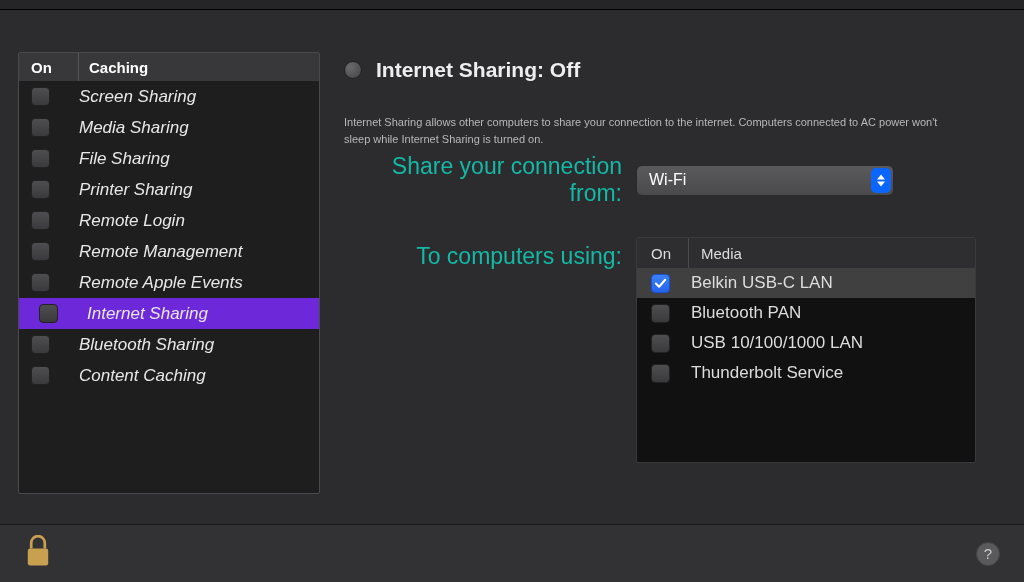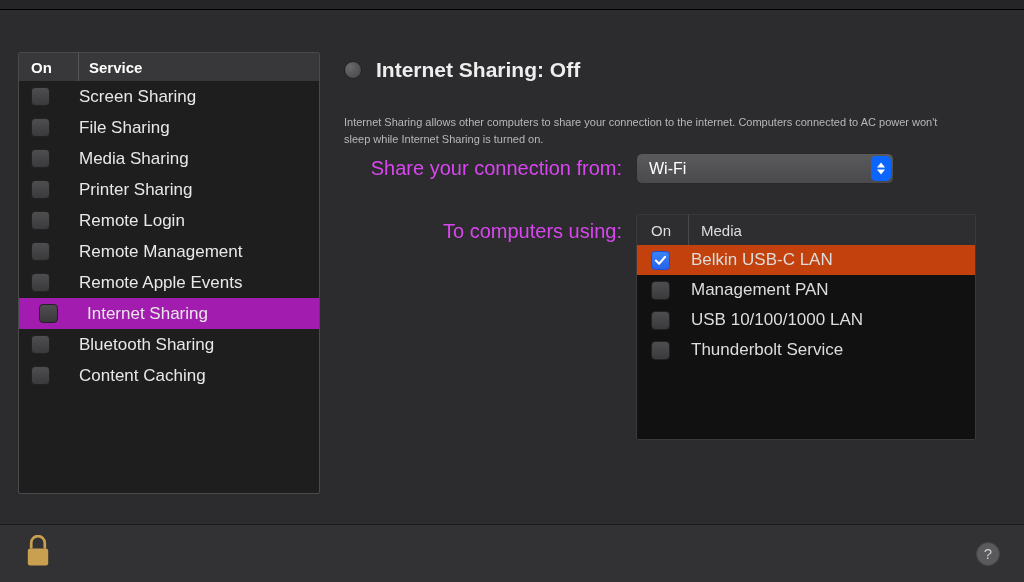--- a/index.html
+++ b/index.html
@@ -50,23 +50,24 @@
     .services-header .col-service {
       padding-left: 10px;
     }
     .service-row {
       display: flex;
       align-items: center;
       height: 31px;
       padding-left: 12px;
       color: #e8e8e8;
       font-size: 17px;
+      font-style: italic;
     }
     .service-row.selected {
-      background: #a21caf;
+      background: #6d28d9;
       padding-left: 20px;
     }
     .service-row .cb-slot {
       width: 48px;
       display:flex;
       align-items:center;
     }
     .checkbox {
       width: 19px;
       height: 19px;
@@ -114,22 +115,22 @@
       max-width: 610px;
     }
     .row-field {
       display:flex;
       align-items:center;
       margin-bottom: 30px;
     }
     .row-label {
       width: 292px;
       text-align: right;
-      font-size: 20px;
-      color: #d946ef;
+      font-size: 23px;
+      color: #14b8a6;
       padding-right: 14px;
     }
     .select {
       flex: 0 0 258px;
       height: 31px;
       background: linear-gradient(#5a5a5c,#4a4a4c);
       border: 1px solid #2a2a2c;
       border-radius: 6px;
       display:flex;
       align-items:center;
@@ -176,21 +177,21 @@
     }
     .ports-header .ph-ports { padding-left: 12px; }
     .port-row {
       display:flex;
       align-items:center;
       height: 30px;
       padding-left: 14px;
       font-size: 17px;
       color: #ddd;
     }
-    .port-row.hl { background: #c2410c; }
+    .port-row.hl { background: #404040; }
     .port-row .cb-slot{ width: 40px; display:flex;}
     .ports-pad { height: 74px; }
     .bottom-bar {
       position:absolute;
       bottom:0; left:0; right:0;
       height: 58px;
       background: #323234;
       border-top: 1px solid #1a1a1a;
       display:flex;
       align-items:center;
@@ -211,40 +212,40 @@
 </head>
 <body>
 
 <div class="top-bar"></div>
 
 <div class="main">
 
   <div class="services-panel">
     <div class="services-header">
       <div class="col-on">On</div>
-      <div class="col-service">Service</div>
+      <div class="col-service">Caching</div>
     </div>
     <div id="services-body">
         <div class="service-row">
           <div class="cb-slot">
             <div class="checkbox"></div>
           </div>
           <span>Screen Sharing</span>
         </div>
         <div class="service-row">
           <div class="cb-slot">
             <div class="checkbox"></div>
           </div>
+          <span>Media Sharing</span>
+        </div>
+        <div class="service-row">
+          <div class="cb-slot">
+            <div class="checkbox"></div>
+          </div>
           <span>File Sharing</span>
-        </div>
-        <div class="service-row">
-          <div class="cb-slot">
-            <div class="checkbox"></div>
-          </div>
-          <span>Media Sharing</span>
         </div>
         <div class="service-row">
           <div class="cb-slot">
             <div class="checkbox"></div>
           </div>
           <span>Printer Sharing</span>
         </div>
         <div class="service-row">
           <div class="cb-slot">
             <div class="checkbox"></div>
@@ -321,21 +322,21 @@
                     <path d="M2 7 L5.5 10.5 L12 3" fill="none" stroke="#fff" stroke-width="2.2" stroke-linecap="round" stroke-linejoin="round"></path>
                   </svg>
                 </div>
               </div>
               <span>Belkin USB-C LAN</span>
             </div>
             <div class="port-row">
               <div class="cb-slot">
                 <div class="checkbox"></div>
               </div>
-              <span>Management PAN</span>
+              <span>Bluetooth PAN</span>
             </div>
             <div class="port-row">
               <div class="cb-slot">
                 <div class="checkbox"></div>
               </div>
               <span>USB 10/100/1000 LAN</span>
             </div>
             <div class="port-row">
               <div class="cb-slot">
                 <div class="checkbox"></div>

